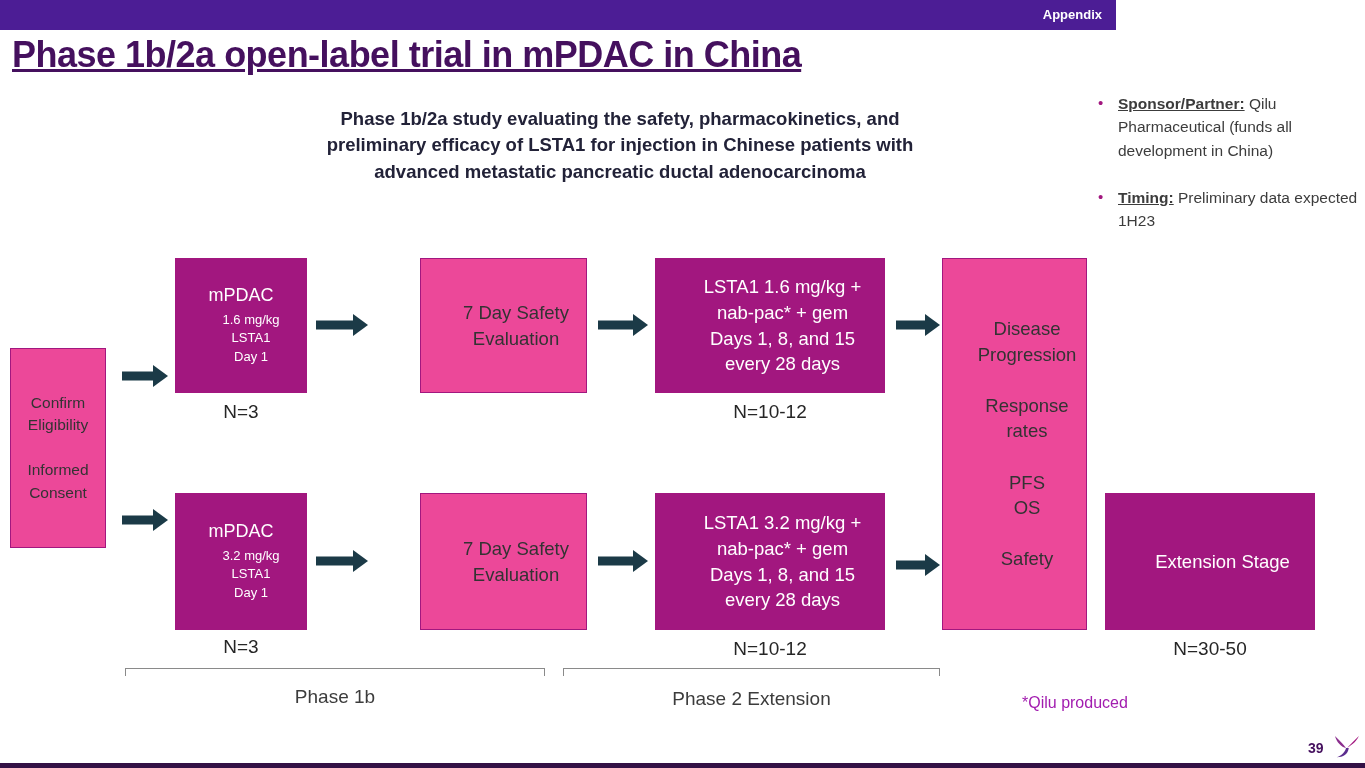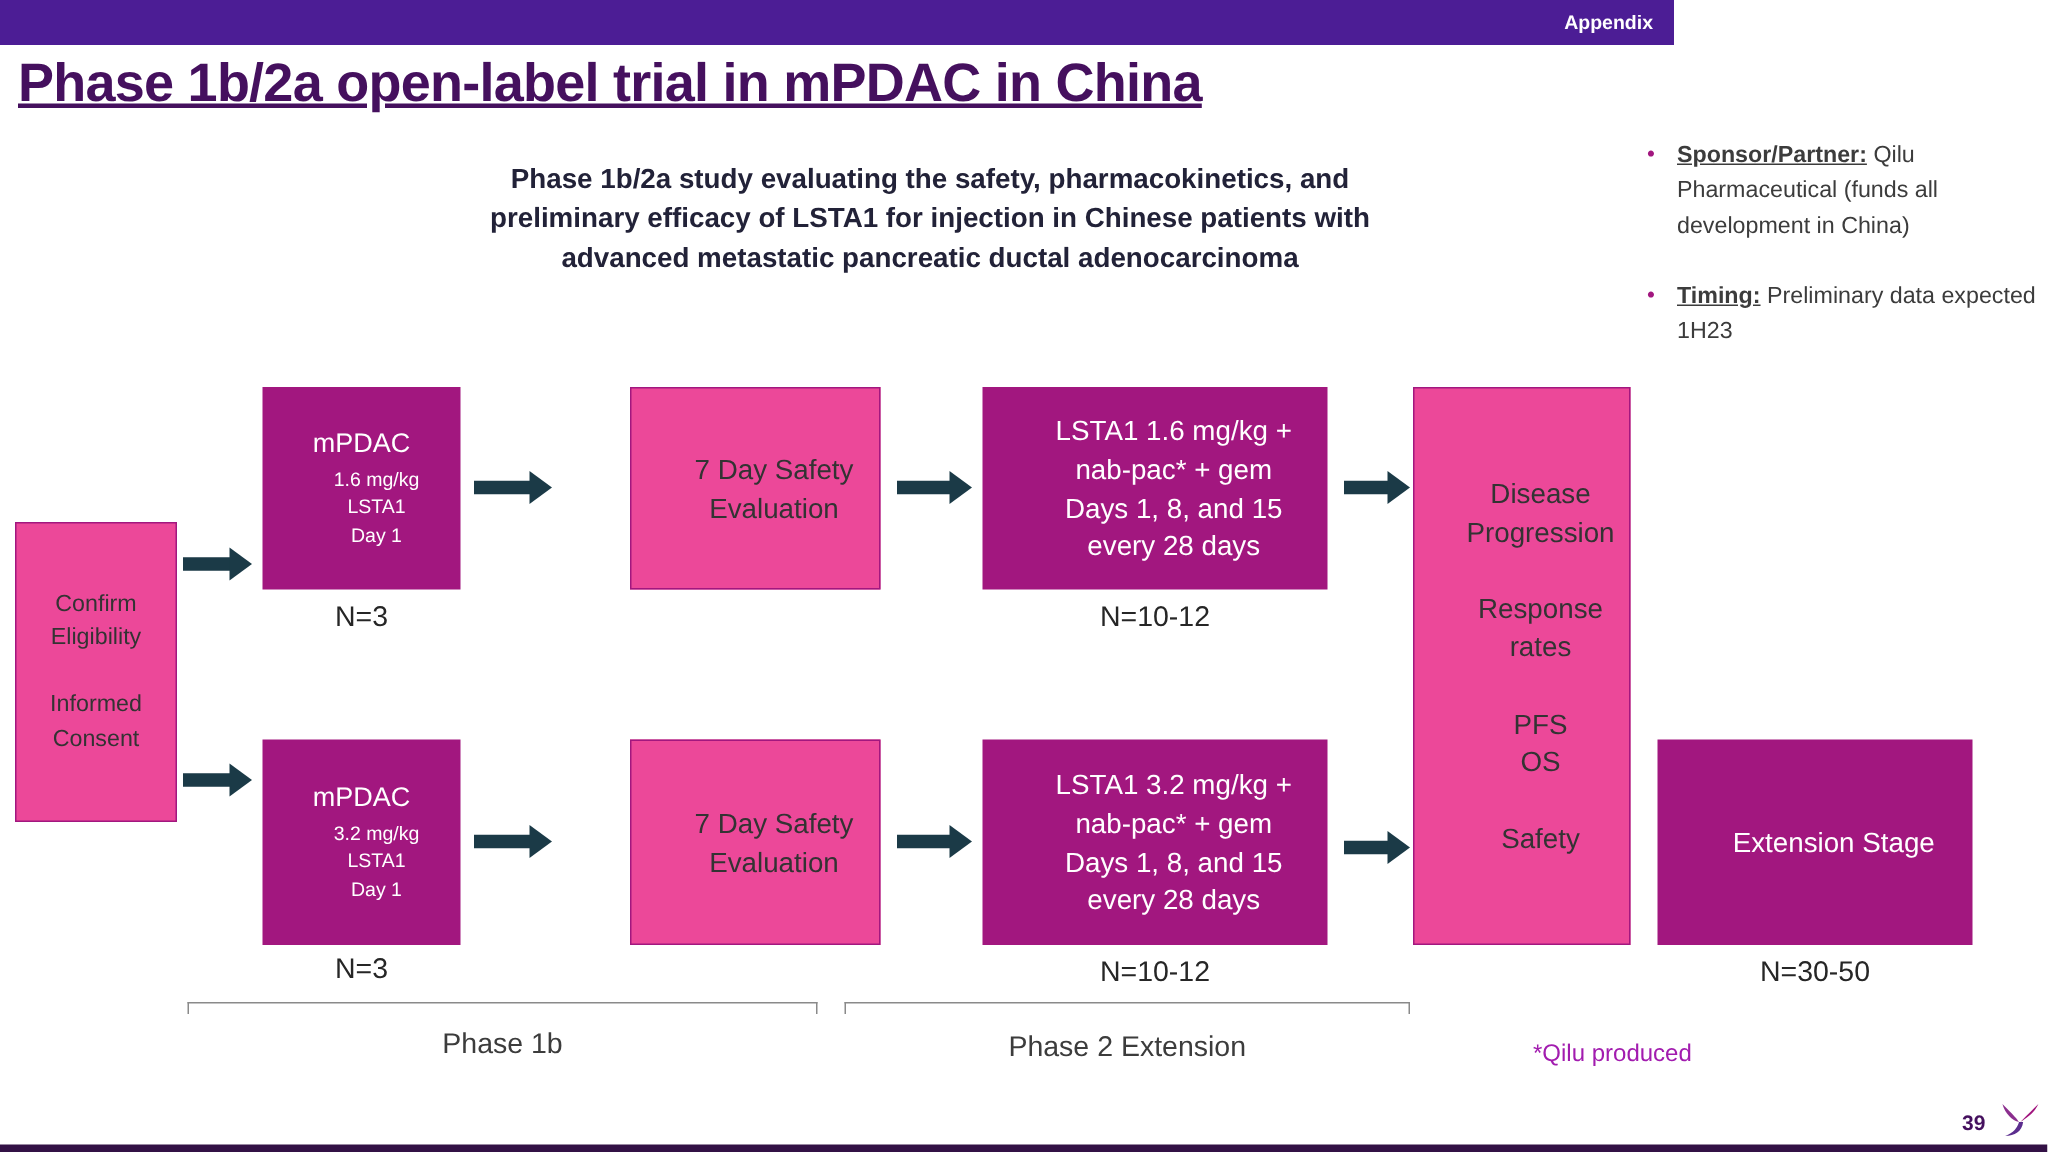--- a/index.html
+++ b/index.html
@@ -77,21 +77,21 @@
       <span class="bullet-label">Sponsor/Partner:</span>
       <span>Qilu Pharmaceutical (funds all development in China)</span>
     </div>
     <div class="bullet">
       <span class="bullet-dot">•</span>
       <span class="bullet-label">Timing:</span>
       <span>Preliminary data expected 1H23</span>
     </div>
   </div>
 
-  <div class="box pink pre" style="left:10px; top:348px; width:108px; height:200px; font-size:15.5px; line-height:1.45;">Confirm Eligibility
+  <div class="box pink pre" style="left:10px; top:348px; width:96px; height:200px; font-size:15.5px; line-height:1.45;">Confirm Eligibility
 
 Informed Consent</div>
 
   <div class="arrow" style="left:122px; top:365px; width:46px;">
     <div class="arrow-shaft"></div>
       <div class="arrow-head"></div>
   </div>
   <div class="arrow" style="left:122px; top:509px; width:46px;">
     <div class="arrow-shaft"></div>
       <div class="arrow-head"></div>

